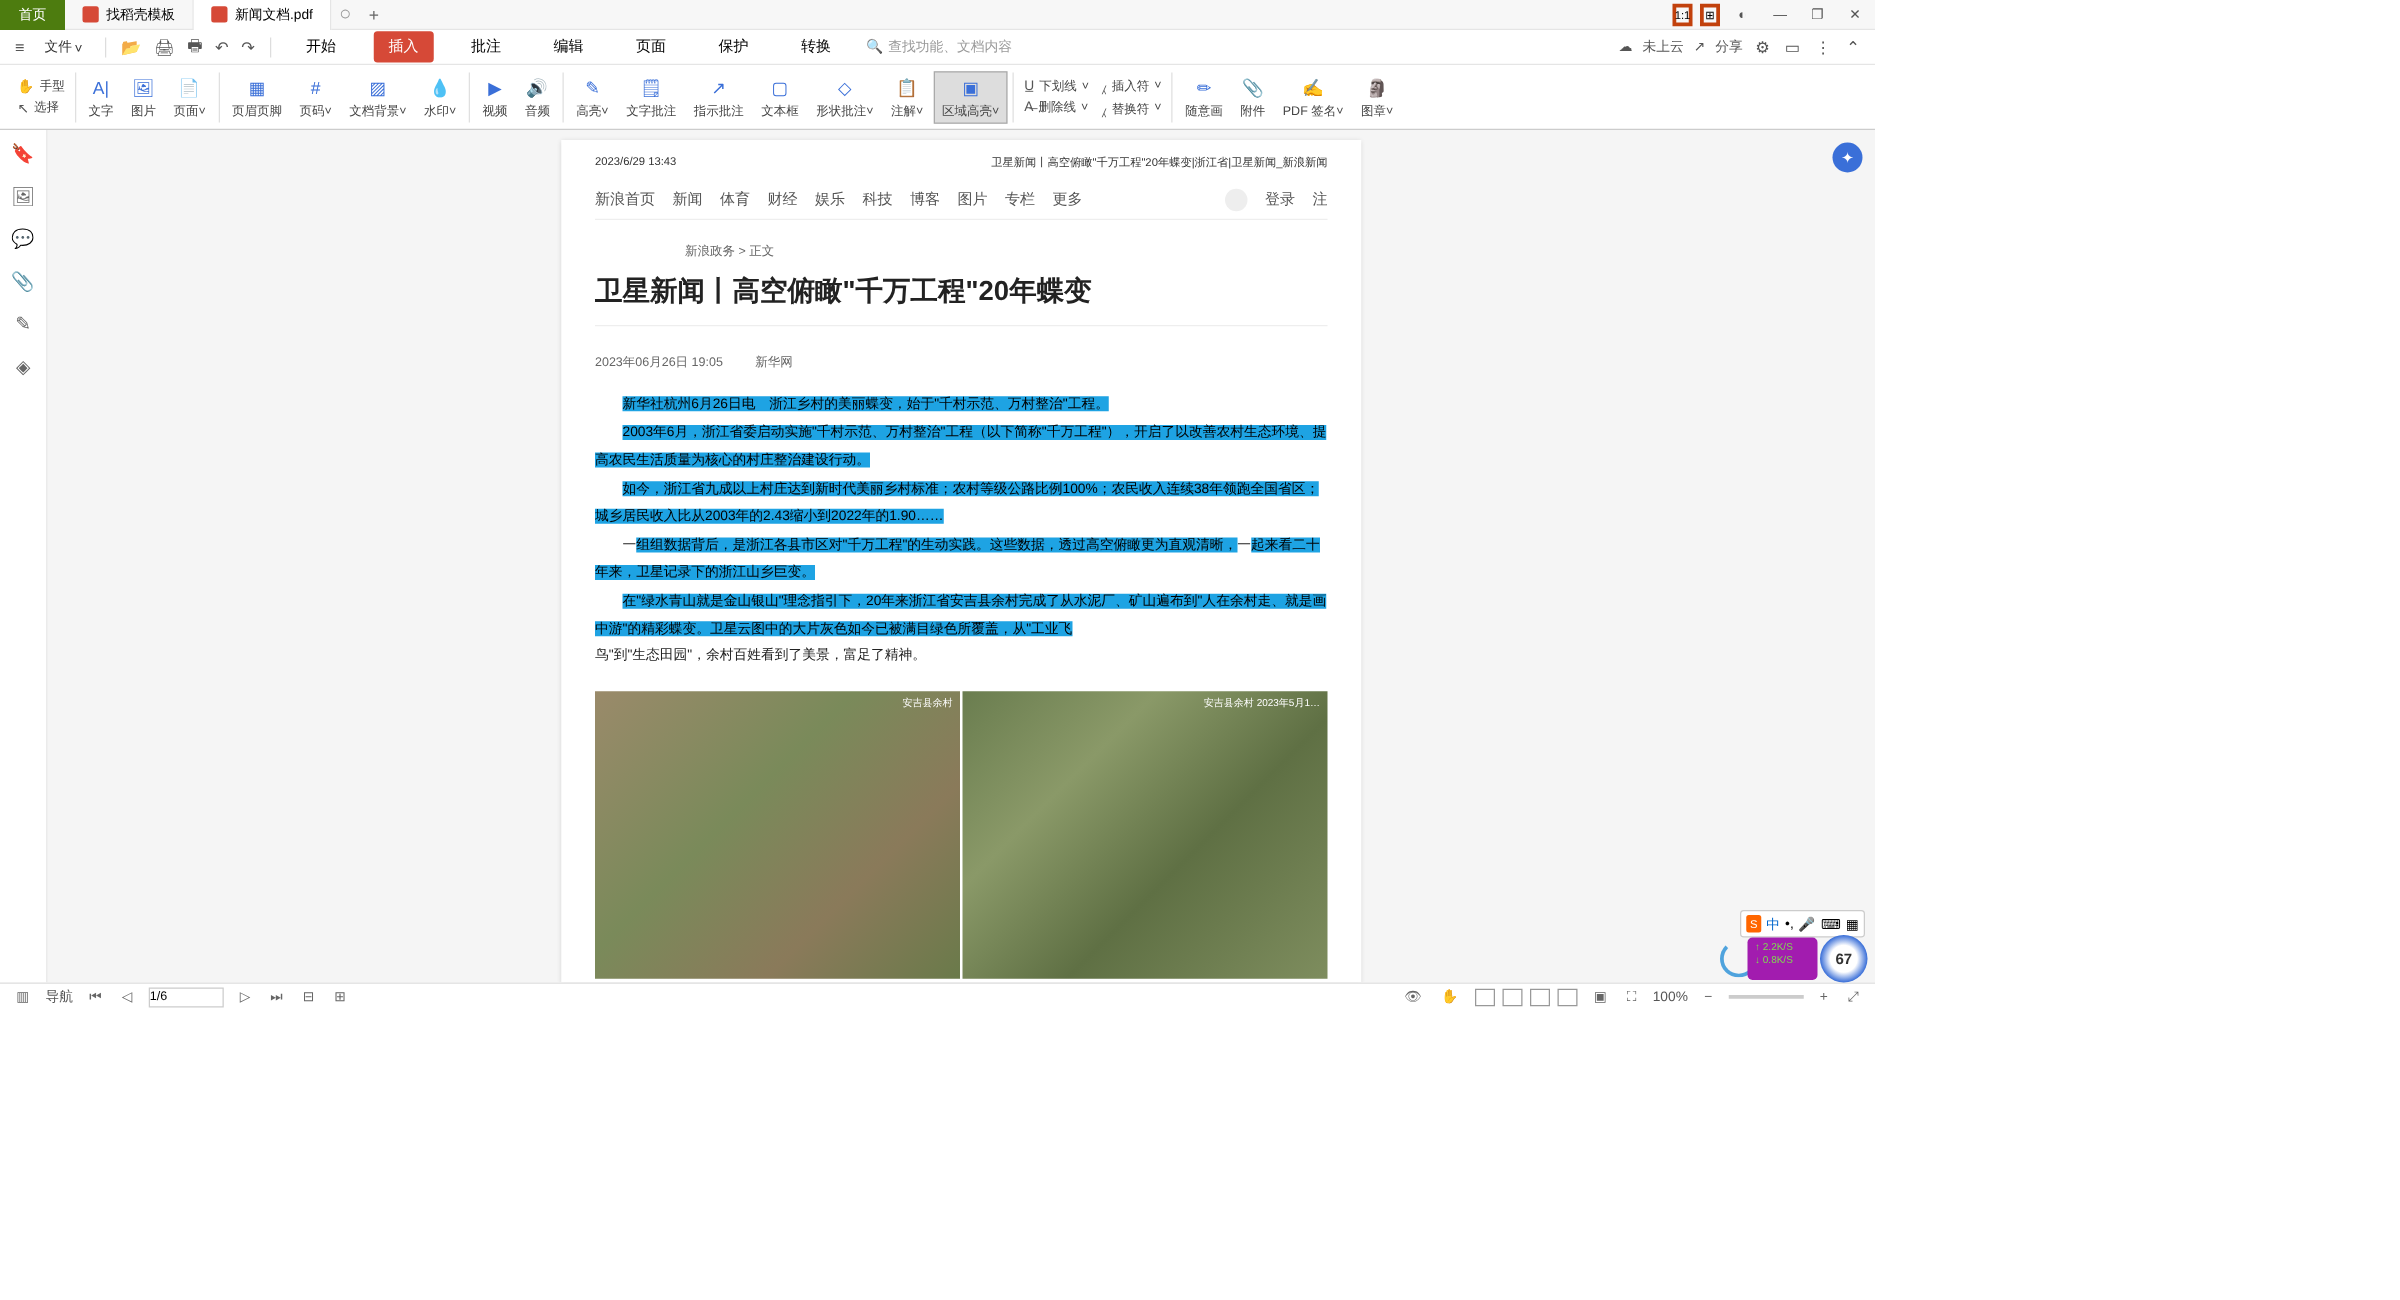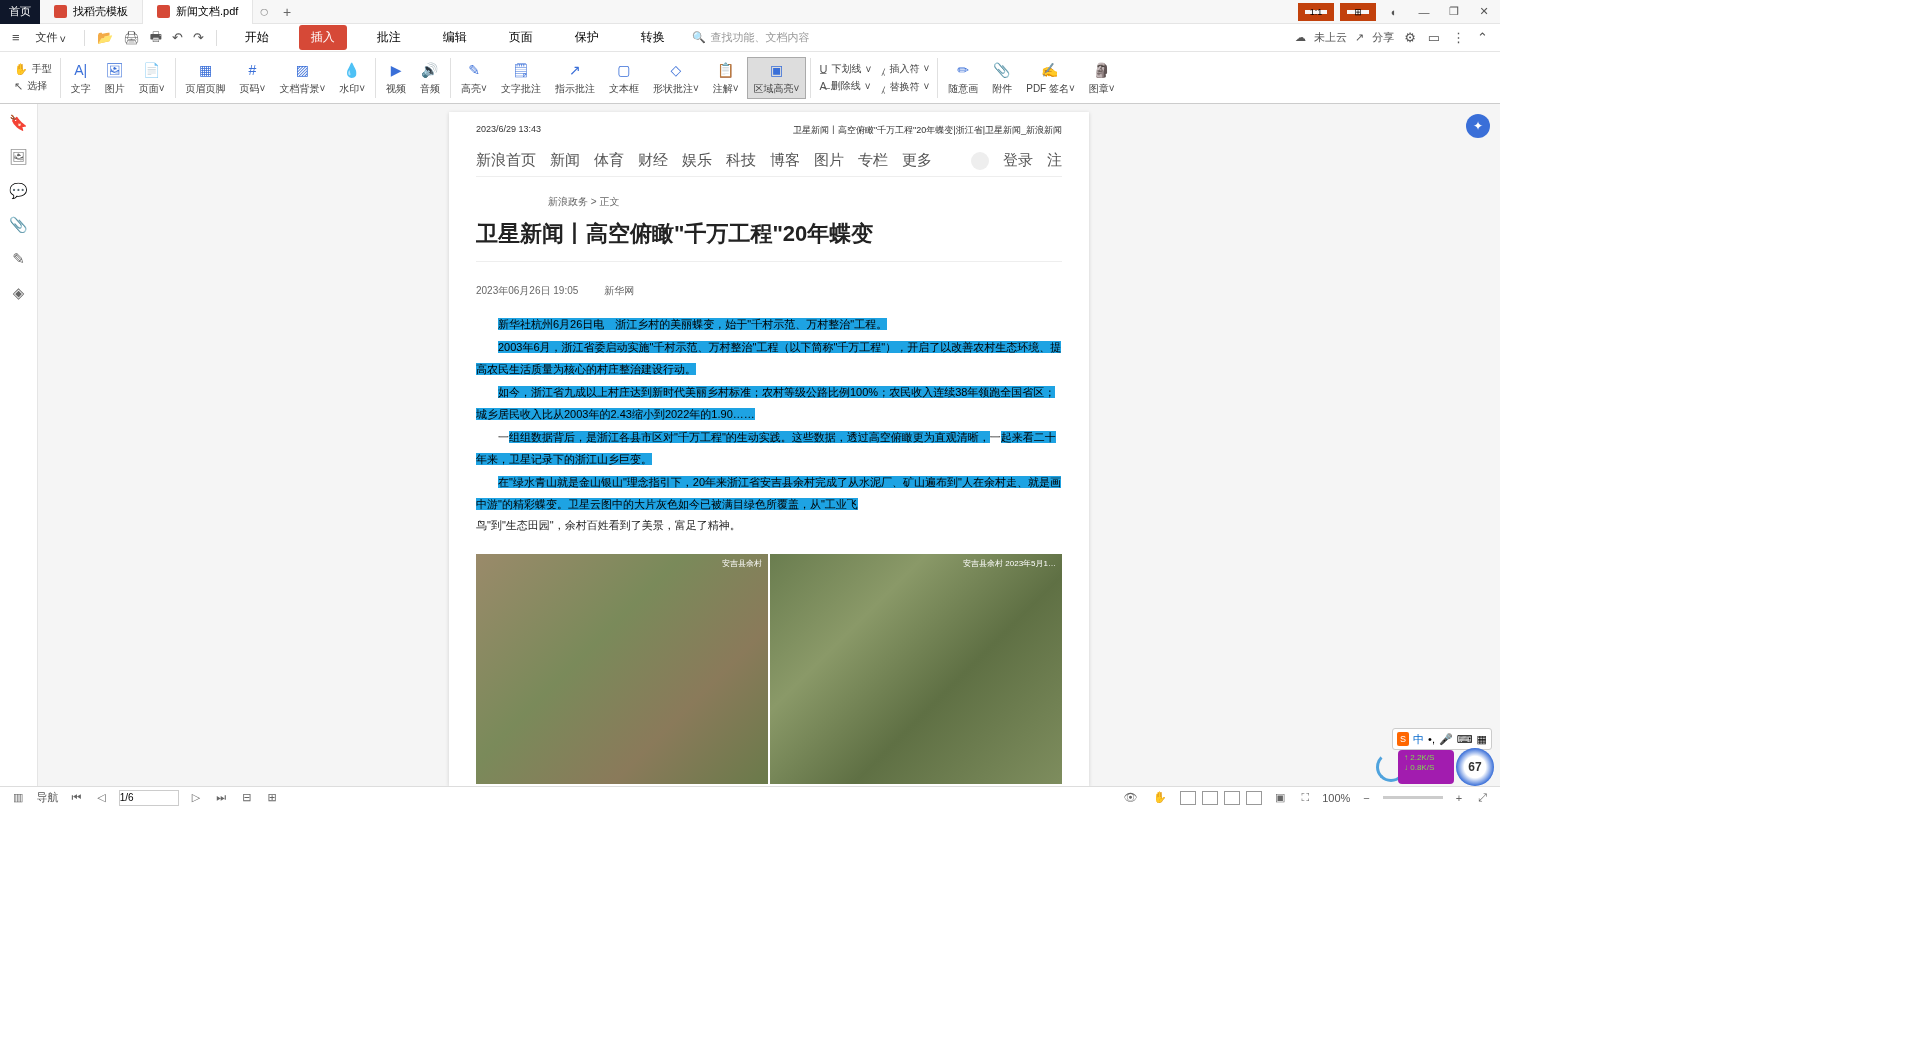--- a/index.html
+++ b/index.html
@@ -1,29 +1,29 @@
 <!DOCTYPE html>
 <html><head>
 <meta charset="utf-8">
 <style>
 *{margin:0;padding:0;box-sizing:border-box;font-family:"Microsoft YaHei","PingFang SC",sans-serif}
 body{background:#fff;overflow:hidden;width:1500px;height:808px;position:relative}
 
 .titlebar{height:24px;background:#f7f7f7;display:flex;align-items:center;border-bottom:1px solid #e5e5e5}
-.hometab{width:40px;height:24px;background:#0f172a;color:#fff;font-size:11px;display:flex;align-items:center;justify-content:center}
+.hometab{width:52px;height:24px;background:#4d7c0f;color:#fff;font-size:11px;display:flex;align-items:center;justify-content:center}
 .doctab{height:24px;padding:0 14px;display:flex;align-items:center;font-size:11px;gap:6px;border-right:1px solid #e5e5e5;cursor:pointer}
 .doctab.active{background:#fff}
 .doctab-icon{width:13px;height:13px;border-radius:2px}
 .doctab-icon.red{background:#d64937}
 .doctab-icon.pdf{background:#d64937}
 .doctab-close{padding:0 6px;color:#999;cursor:pointer}
 .newtab{width:24px;height:24px;display:flex;align-items:center;justify-content:center;color:#666;font-size:14px;cursor:pointer}
 .wincontrols{margin-left:auto;display:flex;align-items:center;gap:6px;padding-right:4px}
 .winbtn{width:24px;height:20px;display:flex;align-items:center;justify-content:center;color:#555;font-size:11px;cursor:pointer}
-.winicon{width:36px;height:18px;border:7px solid #c2410c;display:flex;align-items:center;justify-content:center;font-size:9px}
+.winicon{width:16px;height:18px;border:3px solid #c2410c;display:flex;align-items:center;justify-content:center;font-size:9px}
 
 .menubar{height:28px;background:#fff;display:flex;align-items:center;padding:0 10px;border-bottom:1px solid #e5e5e5;gap:4px}
 .menubtn{padding:3px 8px;font-size:11px;color:#333;cursor:pointer;display:flex;align-items:flex-end;gap:2px}
 .filemenu{display:flex;align-items:center;gap:6px;margin-right:6px}
 .iconbtn{color:#555;font-size:13px;cursor:pointer;padding:2px}
 .sep{width:1px;height:16px;background:#ddd;margin:0 4px}
 .tabsrow{display:flex;gap:18px;margin-left:2px}
 .tabitem{padding:4px 12px;font-size:12px;cursor:pointer}
 .tabitem.active{background:#d64937;color:#fff;border-radius:3px}
 .searchbox{margin-left:12px;font-size:11px;color:#999;display:flex;align-items:center;gap:4px}
@@ -39,21 +39,21 @@
 .rsmall .ri{color:#555;font-size:11px}
 .rcol{display:flex;flex-direction:column;gap:1px}
 
 .mainarea{display:flex;height:calc(100% - 24px - 28px - 52px - 22px);background:#f5f5f5}
 .lefttools{width:38px;background:#fff;border-right:1px solid #e5e5e5;display:flex;flex-direction:column;align-items:center;padding-top:10px;gap:16px}
 .ltool{width:18px;height:18px;color:#666;cursor:pointer;display:flex;align-items:center;justify-content:center;font-size:15px}
 .docview{flex:1;overflow:auto;display:flex;justify-content:center;padding-top:8px;position:relative}
 .rightbadge{position:absolute;right:10px;top:10px;width:24px;height:24px;border-radius:50%;background:#3a6fd8;color:#fff;display:flex;align-items:center;justify-content:center;font-size:12px}
 .page{width:640px;background:#fff;box-shadow:0 1px 4px rgba(0,0,0,.15);padding:12px 27px}
 .pagehead{display:flex;justify-content:space-between;font-size:9px;color:#333;margin-bottom:8px}
-.navrow{display:flex;gap:14px;font-size:15px;color:#555;padding:6px 0;border-bottom:1px solid #eee;align-items:center}
+.navrow{display:flex;gap:14px;font-size:12px;color:#555;padding:6px 0;border-bottom:1px solid #eee;align-items:flex-start}
 .avatar{width:18px;height:18px;border-radius:50%;background:#eee;margin-left:auto}
 .crumb{font-size:10px;color:#666;padding:18px 0 6px 72px}
 .headline{font-size:22px;font-weight:700;color:#222;padding:4px 0 12px}
 .meta{font-size:10px;color:#666;padding:22px 0 10px;border-top:1px solid #eee;display:flex;gap:26px}
 .body{font-size:11px;color:#222;line-height:1.95;padding:6px 0}
 .body p{margin-bottom:2px;text-indent:2em}
 .body .hl{background:#1ea3e3;color:#000}
 .satimg{display:flex;gap:2px;margin-top:10px}
 .sat{flex:1;height:230px;background:linear-gradient(135deg,#6a7d4f 0%,#8a9968 30%,#5f7044 60%,#7e8d5e 100%);position:relative}
 .sat.left{background:linear-gradient(135deg,#9a8a6a 0%,#7a8a5a 40%,#8a7a5a 70%,#6a7a4a 100%)}

